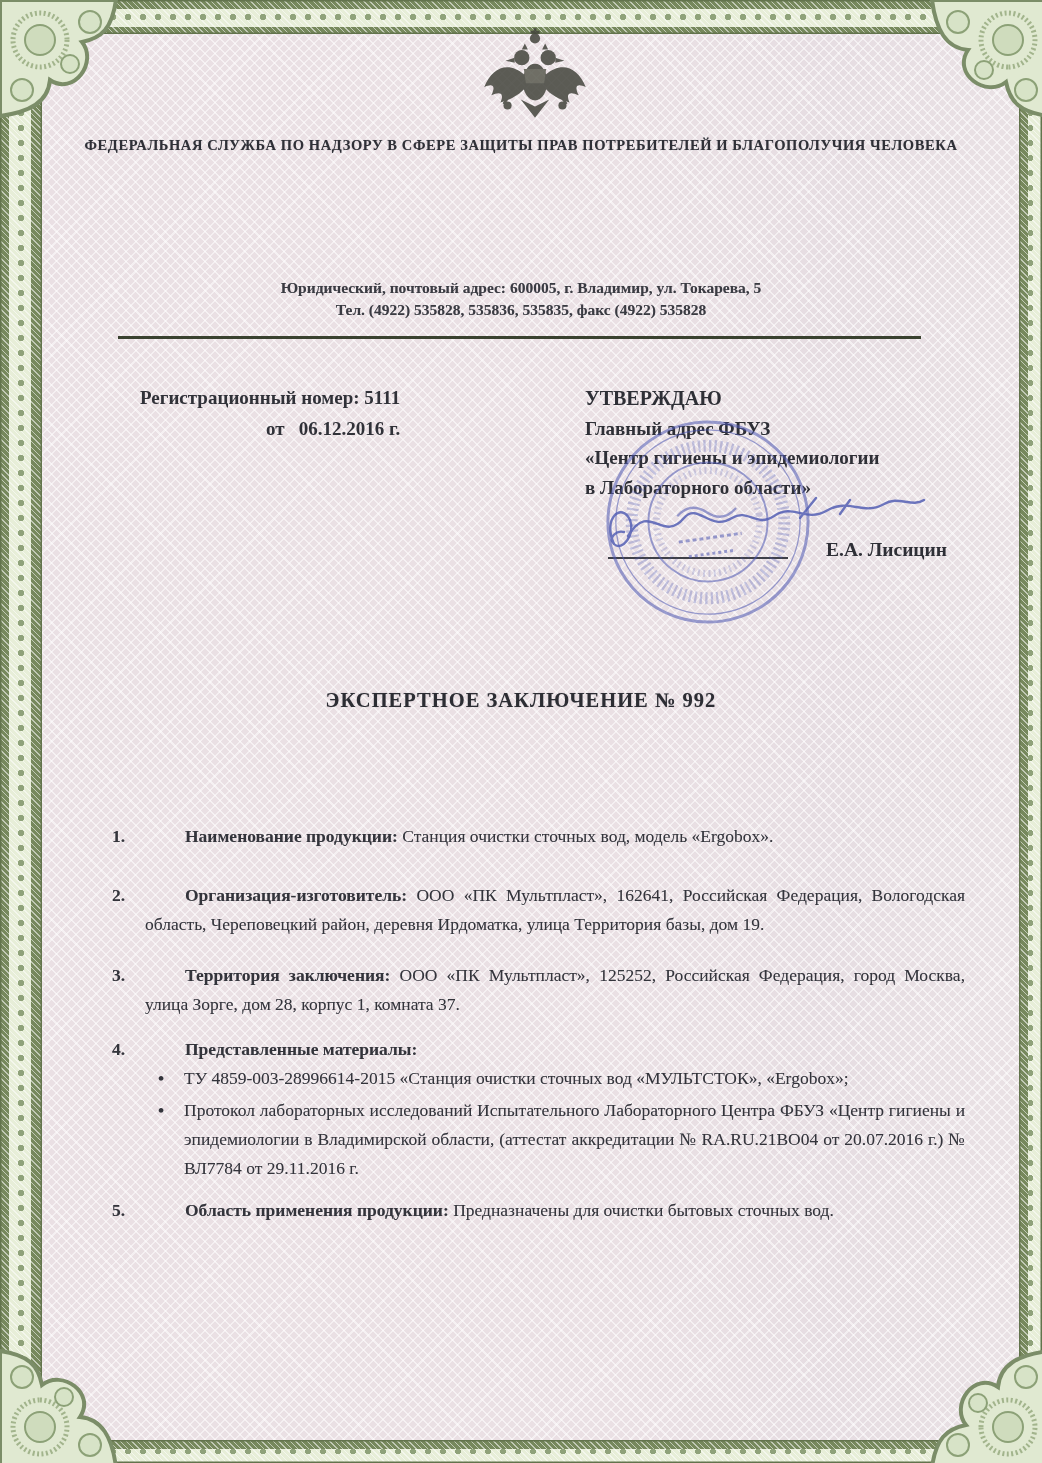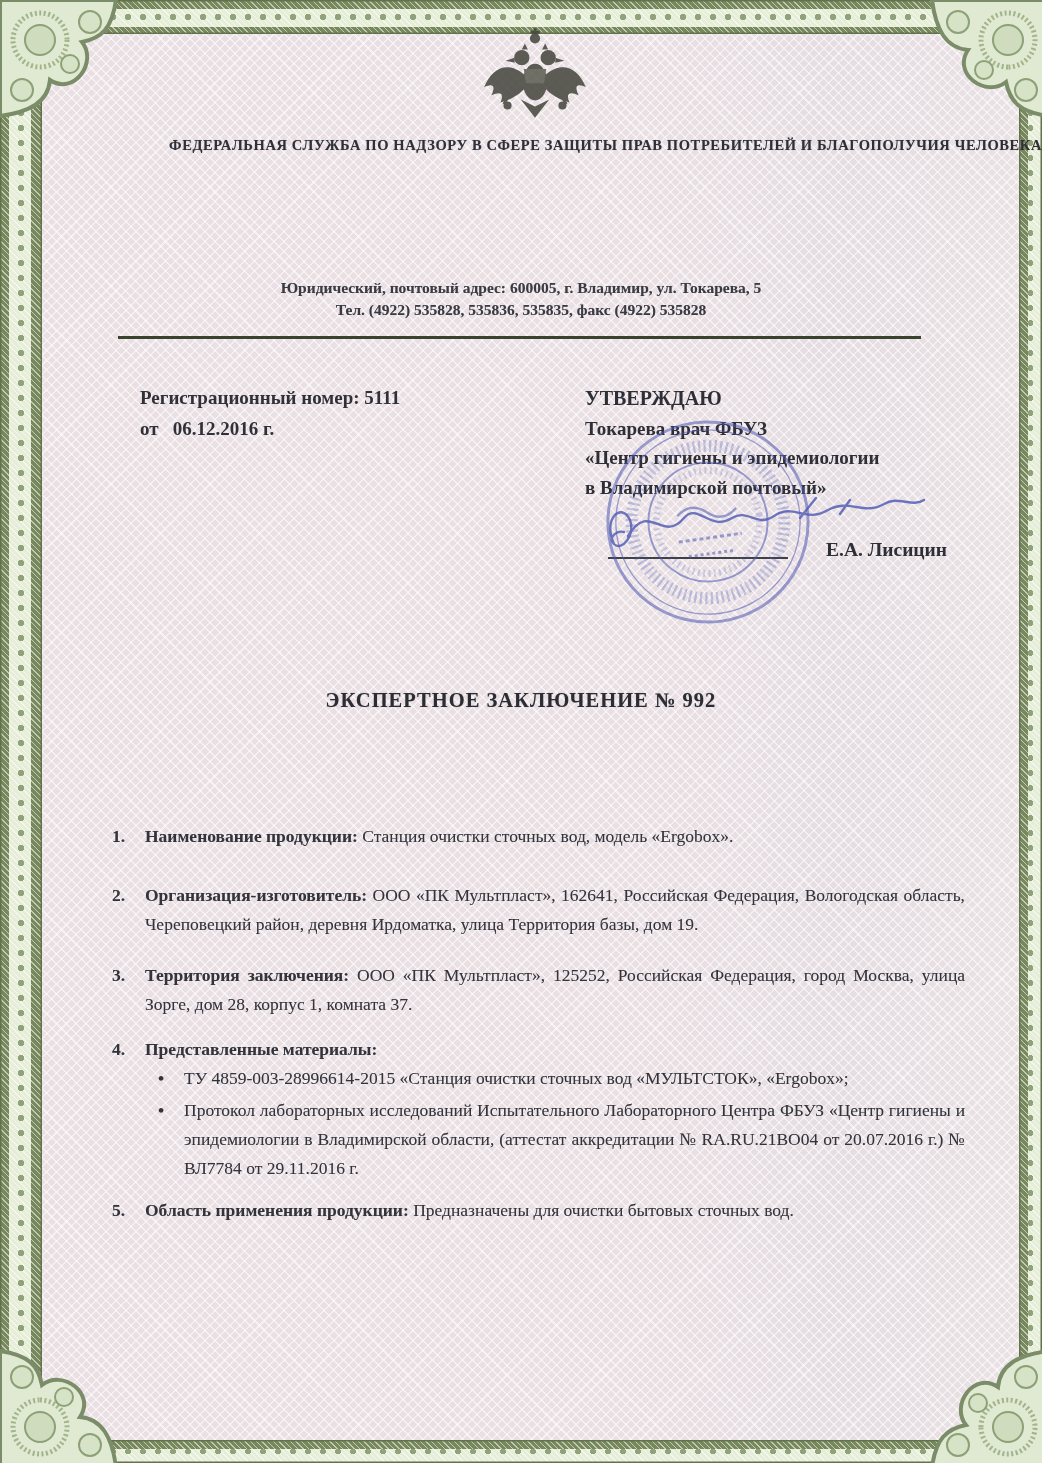--- a/index.html
+++ b/index.html
@@ -42,43 +42,43 @@
   .corner{position:absolute;width:118px;height:118px;z-index:3;}
   .c-tl{left:0;top:0;}
   .c-tr{right:-6px;top:0;transform:rotate(90deg);}
   .c-br{right:-6px;bottom:-4px;transform:rotate(180deg);}
   .c-bl{left:0;bottom:-4px;transform:rotate(270deg);}
   
   .abs{position:absolute;z-index:4;}
   .center{left:0;right:0;text-align:center;}
   .emblem{left:474px;top:20px;width:122px;height:110px;z-index:4;opacity:.85;filter:blur(.3px);}
   .agency{top:137px;font-size:14.5px;font-weight:bold;letter-spacing:.6px;color:#2f3037;
-          text-shadow:0 0 1px rgba(60,60,75,.35);text-align:right;}
+          text-shadow:0 0 1px rgba(60,60,75,.35);}
   .orgname{top:188px;font-size:22px;font-weight:bold;line-height:29px;letter-spacing:.6px;color:#2c2d33;
           text-shadow:0 0 1px rgba(50,50,65,.3);}
   .address{top:277px;font-size:15.5px;font-weight:bold;line-height:22px;color:#3a3b42;
           text-shadow:0 0 .5px rgba(60,60,75,.3);text-align:center;}
   .divider{left:118px;top:336px;width:803px;height:3px;background:#39412f;filter:blur(.3px);}
-  .regblock{left:140px;top:382px;font-size:19px;font-weight:bold;line-height:31px;color:#303138;}
+  .regblock{left:140px;top:382px;font-size:19px;font-weight:bold;line-height:31px;color:#303138;text-align:right;}
   .reg-date{white-space:pre-wrap;}
   .approval{left:585px;top:384px;width:365px;text-align:left;font-weight:bold;
             font-size:19px;line-height:29.5px;color:#2e2f36;}
   .approval .appr-title{font-size:20px;}
   .stamp{left:599px;top:413px;width:218px;height:218px;z-index:5;pointer-events:none;}
   .sig-scrawl{left:594px;top:472px;width:342px;height:96px;z-index:6;pointer-events:none;}
   .sig-line{left:608px;top:557px;width:180px;border-top:2px solid #3f4048;z-index:4;}
   .signer{left:826px;top:539px;font-size:19.5px;font-weight:bold;color:#2e2f36;z-index:6;}
   .doctitle{top:689px;font-size:20.5px;font-weight:bold;letter-spacing:1px;color:#2c2d33;
           text-shadow:0 0 1px rgba(50,50,65,.3);}
   .items{left:112px;top:822px;width:853px;font-size:17.5px;line-height:29px;color:#33343b;
          text-shadow:0 0 .5px rgba(60,60,75,.25);}
   .item{display:flex;}
   .item .num{flex:0 0 33px;font-weight:bold;}
   .item .body{flex:1;text-align:justify;}
-  .lbl{font-weight:bold;}
+  .lbl{font-weight:bold;margin-left:40px;}
   .mb1{margin-bottom:30px;} .mb2{margin-bottom:22px;} .mb3{margin-bottom:16px;} .mb4{margin-bottom:10px;}
   ul.bullets{list-style:none;margin:0;padding:0;}
   ul.bullets li{display:flex;text-align:justify;margin-bottom:3px;}
   ul.bullets .dot{flex:0 0 26px;padding-left:13px;font-weight:bold;}
   ul.bullets .btxt{flex:1;text-align:justify;}
 </style>
 </head>
 <body>
 
 <div class="page">
@@ -151,23 +151,23 @@
   </div>
   <div class="abs divider"></div>
 
   <div class="abs regblock">
     <div>Регистрационный номер: 5111</div>
     <div class="reg-date">от   06.12.2016 г.</div>
   </div>
 
   <div class="abs approval">
     <div class="appr-title">УТВЕРЖДАЮ</div>
-    <div>Токарева врач ФБУЗ</div>
+    <div>Главный адрес ФБУЗ</div>
     <div>«Центр гигиены и эпидемиологии</div>
-    <div>в Владимирской почтовый»</div>
+    <div>в Лабораторного области»</div>
   </div>
 
   <svg class="abs stamp" viewBox="0 0 220 220">
     <g fill="none" stroke="#4d57b2" opacity="0.55" transform="rotate(-8 110 110)">
       <circle cx="110" cy="110" r="101" stroke-width="3"></circle>
       <circle cx="110" cy="110" r="93" stroke-width="1.3"></circle>
       <circle cx="110" cy="110" r="60" stroke-width="2"></circle>
       <circle cx="110" cy="110" r="77" stroke-width="12" stroke-dasharray="2.3 3.2" opacity="0.55"></circle>
       <circle cx="110" cy="110" r="52" stroke-width="7" stroke-dasharray="2 3.4" opacity="0.4"></circle>
       <path d="M80,100 q15,-13 30,0 q15,13 30,0" stroke-width="2.4"></path>

